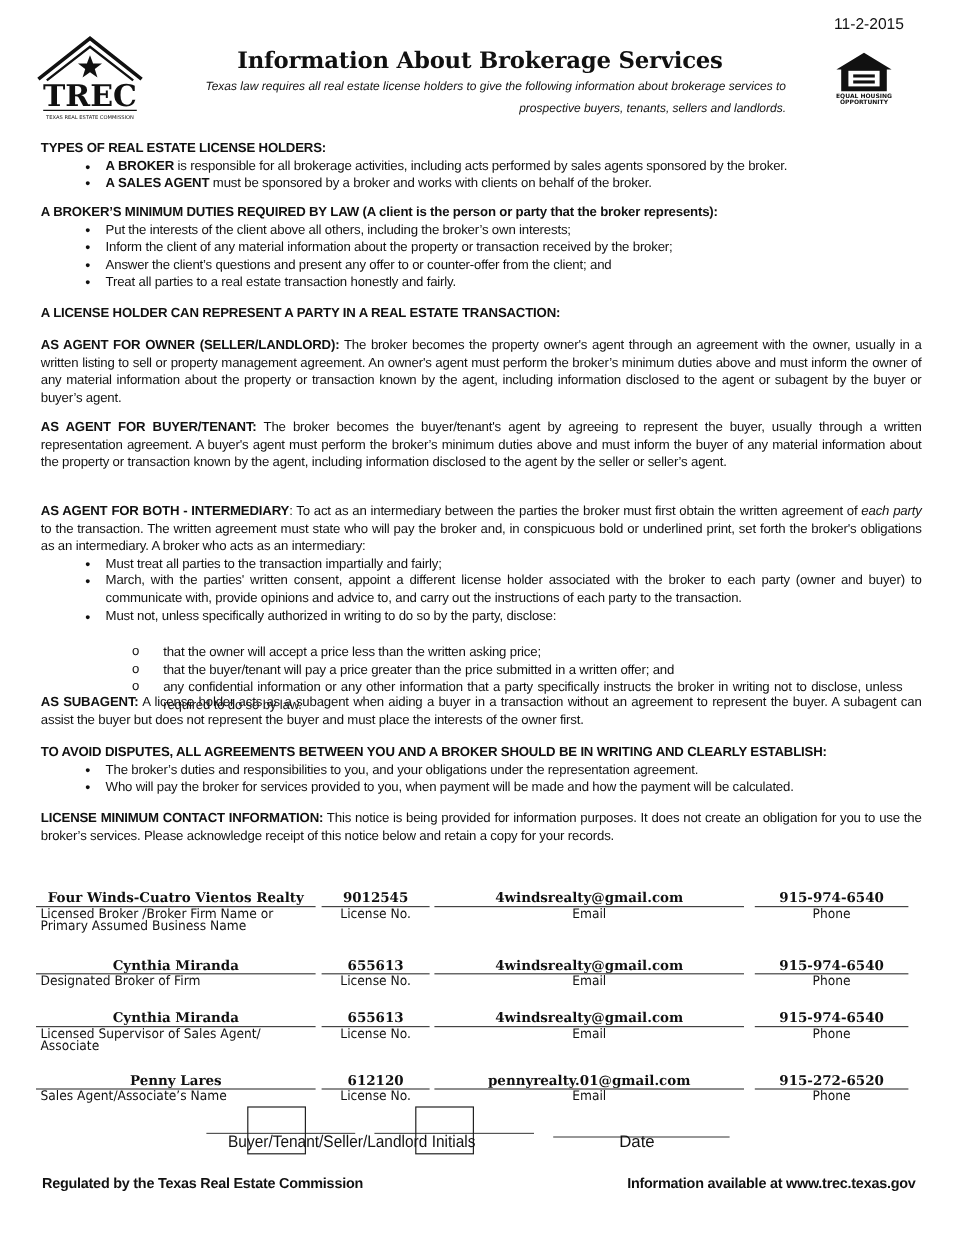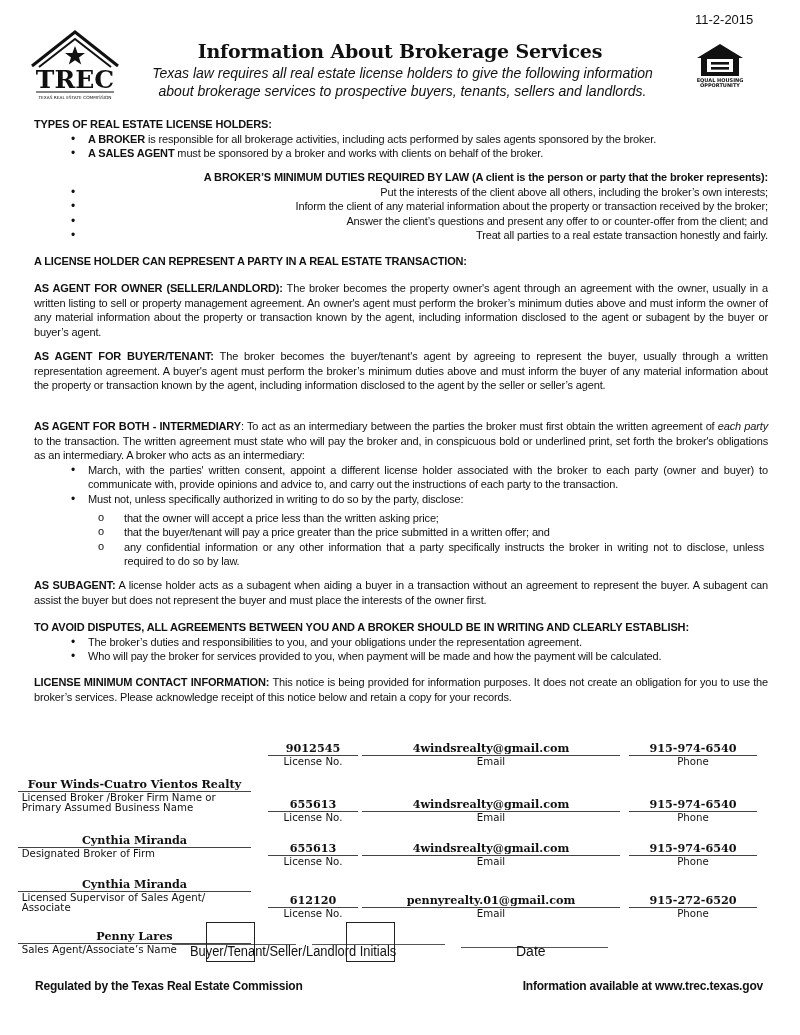--- a/index.html
+++ b/index.html
@@ -4,43 +4,43 @@
   <style>
     html, body { margin: 0; padding: 0; background: #ffffff; }
     body { width: 800px; height: 1035px; position: relative; overflow: hidden; color: #111; font-family: "Liberation Sans", sans-serif; }
     .abs { position: absolute; }
 
     
     .logo { left: 30px; top: 28px; width: 90px; height: 72px; }
     .date-stamp { left: 695px; top: 12px; font-size: 13px; font-family: "Liberation Sans", sans-serif; }
     .eho { left: 694px; top: 42px; width: 52px; height: 46px; }
     .title { left: 0; width: 800px; top: 40px; text-align: center; font-family: "DejaVu Serif", serif; font-weight: bold; font-size: 19px; letter-spacing: -0.2px; }
-    .subtitle { left: 150px; width: 505px; top: 64px; text-align: center; font-style: italic; font-size: 14px; line-height: 18px; }
+    .subtitle { left: 150px; width: 505px; top: 64px; text-align: right; font-style: italic; font-size: 10px; line-height: 18px; }
 
     
     .body-text { font-family: "Liberation Sans", sans-serif; font-size: 11px; line-height: 14.6px; letter-spacing: -0.15px; }
     .sec { left: 34px; width: 734px; }
     .heading { font-weight: bold; }
     .para { text-align: justify; }
     ul.bullets { margin: 0; padding: 0 0 0 54px; list-style: none; }
     ul.bullets li { position: relative; }
     ul.bullets li::before { content: "\2022"; position: absolute; left: -17px; top: 0; font-size: 12px; }
-    ul.sub { margin: 4px; padding: 0 0 0 32px; list-style: none; }
+    ul.sub { margin: 16px; padding: 0 0 0 32px; list-style: none; }
     ul.sub li { position: relative; text-align: justify; }
     ul.sub li::before { content: "o"; position: absolute; left: -26px; top: -1px; font-size: 11px; }
     b { font-weight: bold; }
 
     
     .contact-row { left: 0; width: 800px; height: 44px; }
     .cell { position: absolute; top: 0; }
     .cell .val { display: block; text-align: center; font-family: "DejaVu Serif", serif; font-weight: bold; font-size: 11.2px; height: 14px; line-height: 14px; }
     .cell .rule { display: block; border-top: 1px solid #444; height: 0; }
     .cell .lbl { display: block; font-size: 11px; line-height: 10px; padding-top: 1px; font-family: "DejaVu Sans", sans-serif; transform: scaleX(0.93); transform-origin: left top; }
     .cell .lbl.center { text-align: center; transform-origin: center top; }
-    .c-name { left: 18px; width: 233px; margin-top: 36px; }
+    .c-name { left: 30px; width: 233px; }
     .c-lic { left: 268px; width: 90px; }
     .c-email { left: 362px; width: 258px; }
     .c-phone { left: 629px; width: 128px; }
     .c-name .lbl { padding-left: 4px; }
 
     
     .init-line { border-top: 1px solid #555; height: 0; }
     .init-box { border: 1.5px solid #222; width: 47px; height: 38px; background: transparent; }
     .init-label { left: 190px; top: 943px; font-size: 14px; font-family: "Liberation Sans", sans-serif; transform: scaleX(0.92); transform-origin: left top; }
     .date-label { left: 516px; top: 943px; font-size: 14px; font-family: "Liberation Sans", sans-serif; }
@@ -80,21 +80,21 @@
 </div>
 
 <div class="abs sec body-text" style="top:117px;">
   <div class="heading">TYPES OF REAL ESTATE LICENSE HOLDERS:</div>
   <ul class="bullets">
     <li><b>A BROKER</b><span> is responsible for all brokerage activities, including acts performed by sales agents sponsored by the broker.</span></li>
     <li><b>A SALES AGENT</b><span> must be sponsored by a broker and works with clients on behalf of the broker.</span></li>
   </ul>
 </div>
 
-<div class="abs sec body-text" style="top:170px;text-align:right;">
+<div class="abs sec body-text" style="top:170px;">
   <div class="heading">A BROKER’S MINIMUM DUTIES REQUIRED BY LAW (A client is the person or party that the broker represents):</div>
   <ul class="bullets">
     <li>Put the interests of the client above all others, including the broker’s own interests;</li>
     <li>Inform the client of any material information  about the property or transaction received by the broker;</li>
     <li>Answer the client’s questions and present any offer to or counter-offer from the client; and</li>
     <li>Treat all parties to a real estate transaction honestly and fairly.</li>
   </ul>
 </div>
 
 <div class="abs sec body-text heading" style="top:254px;">A LICENSE HOLDER CAN REPRESENT A PARTY IN A REAL ESTATE TRANSACTION:</div>
@@ -103,20 +103,21 @@
   <b>AS AGENT FOR OWNER (SELLER/LANDLORD):</b><span>  The broker becomes the property owner's agent through an agreement with the owner, usually in a written listing to sell or property management agreement. An owner's agent must perform the broker’s minimum duties above and must inform the owner of any material information about the property or transaction known by the agent, including information disclosed to the agent or subagent by the buyer or buyer’s agent.</span>
 </div>
 
 <div class="abs sec body-text para" style="top:349px;">
   <b>AS AGENT FOR BUYER/TENANT:</b><span>  The broker becomes the buyer/tenant's agent by agreeing to represent the buyer, usually through a written representation agreement. A buyer's agent must perform the broker’s minimum duties above and must inform the buyer of any material information about the property or transaction known by the agent, including information disclosed to the agent by the seller or seller’s agent.</span>
 </div>
 
 <div class="abs sec body-text" style="top:419px;">
   <div class="para"><b>AS AGENT FOR BOTH - INTERMEDIARY</b><span>:  To act as an intermediary between the parties the broker must first obtain the written agreement of </span><i>each party</i><span> to the transaction. The written agreement must state who will pay the broker and, in conspicuous bold or underlined print, set forth the broker's obligations as an intermediary. A broker who acts as an intermediary:</span></div>
   <ul class="bullets" style="text-align:justify;">
+    <li>Must treat all parties to the transaction impartially  and fairly;</li>
     <li>March, with the parties' written consent, appoint a different license holder associated with the broker to each party (owner and buyer) to communicate with, provide opinions and advice to, and carry out the instructions of each party to the transaction.</li>
     <li><span>Must not, unless specifically authorized in writing to do so by the party, disclose:</span>
       <ul class="sub">
         <li>that the owner will accept a price less than the written asking price;</li>
         <li>that the buyer/tenant will pay a price greater than the price submitted in a written offer;  and</li>
         <li>any confidential information or any other information that a party specifically instructs the broker in writing not to disclose, unless required to do so by law.</li>
       </ul>
     </li>
   </ul>
 </div>

